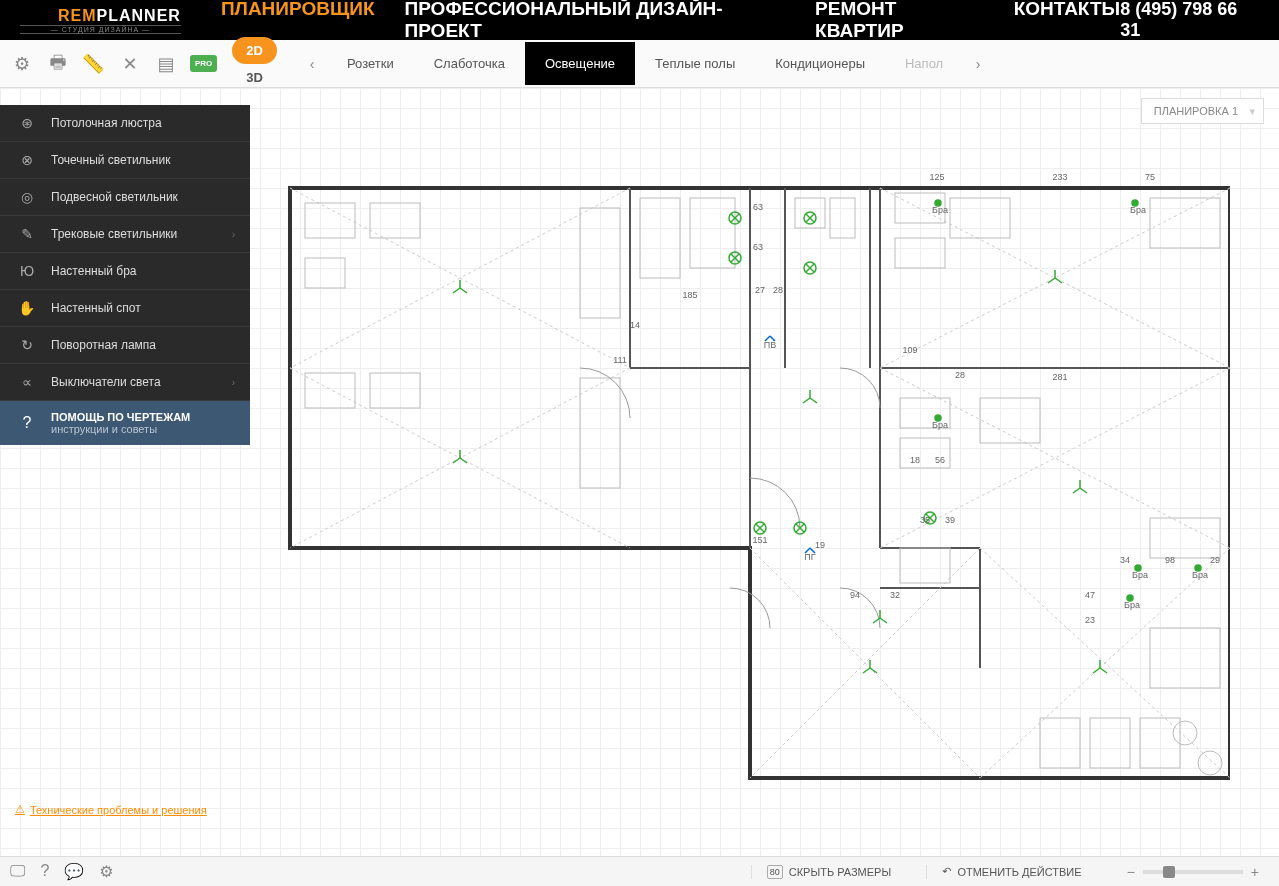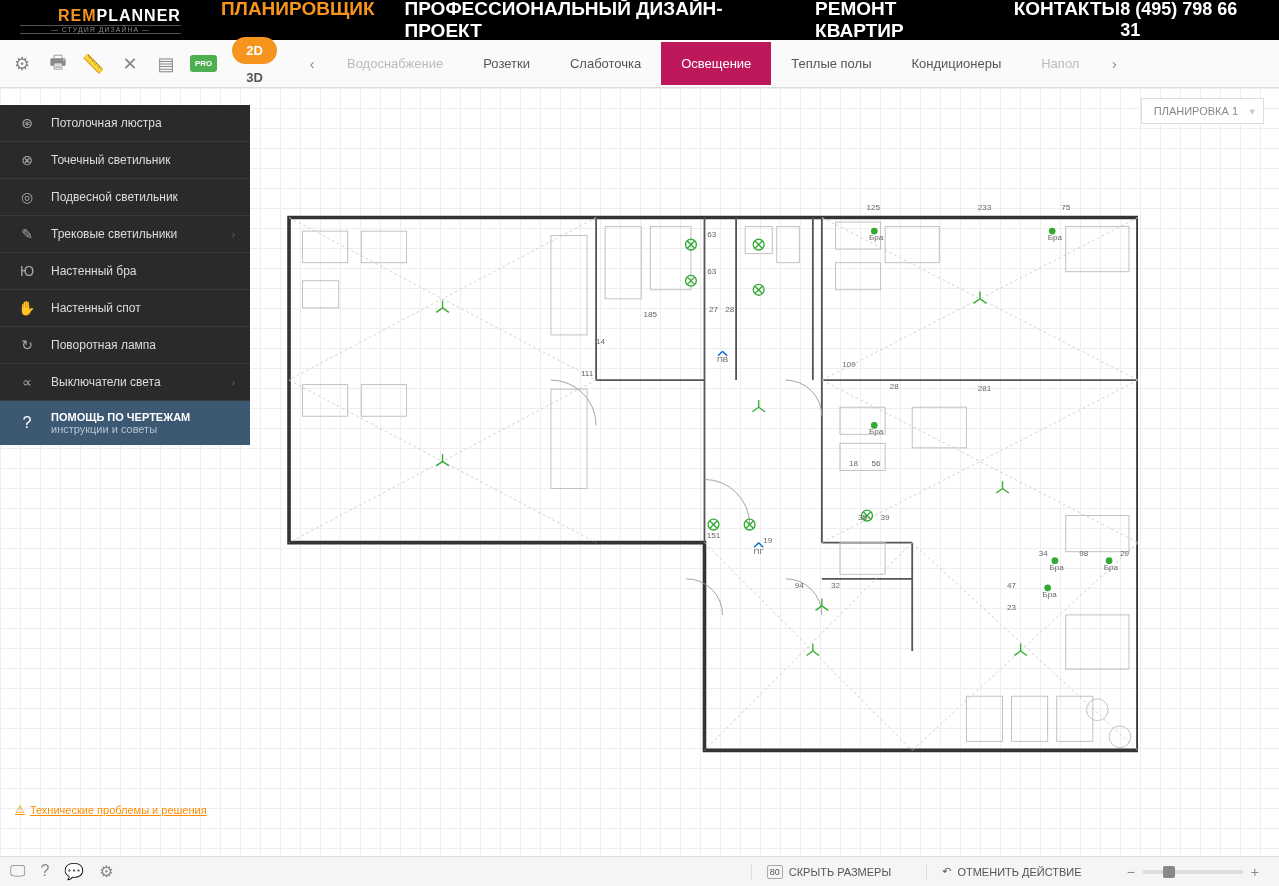--- a/index.html
+++ b/index.html
@@ -23,40 +23,40 @@
 .tool-icon { width: 24px; height: 24px; cursor: pointer; display: flex; align-items: center; justify-content: center; color: #888; font-size: 18px; }
 .pro-badge { background: #4caf50; color: #fff; font-size: 8px; font-weight: bold; padding: 4px 5px; border-radius: 3px; }
 .view-toggle { display: flex; margin-left: 15px; flex-direction: column; }
 .view-btn { padding: 6px 14px; font-size: 13px; font-weight: bold; cursor: pointer; border-radius: 15px; }
 .view-btn.active { background: #f7941e; color: #fff; }
 .view-btn:not(.active) { color: #555; }
 .tabs { display: flex; margin-left: 20px; align-items: center; flex: 1; }
 .tab-arrow { width: 30px; text-align: center; cursor: pointer; color: #888; font-size: 14px; }
 .tab { padding: 14px 20px; font-size: 13px; color: #555; cursor: pointer; }
 .tab.faded { color: #bbb; }
-.tab.active { background: #be185d; color: #fff; }
+.tab.active { background: #000000; color: #fff; }
 
 
 .sidebar { position: absolute; top: 105px; left: 0; width: 250px; background: #2a2a2a; z-index: 10; }
 .sidebar-item { display: flex; align-items: center; padding: 10px 15px; border-bottom: 1px solid #3a3a3a; cursor: pointer; color: #ddd; font-size: 12px; }
 .sidebar-icon { width: 24px; margin-right: 12px; text-align: center; font-size: 14px; color: #aaa; }
 .sidebar-arrow { margin-left: auto; color: #666; font-size: 10px; }
 .sidebar-help { background: #3d5873; padding: 10px 15px; display: flex; align-items: center; }
 .sidebar-help-icon { width: 24px; margin-right: 12px; text-align: center; color: #fff; font-size: 16px; }
 .sidebar-help-text { display: flex; flex-direction: column; }
 .sidebar-help-title { color: #fff; font-size: 11px; font-weight: bold; }
 .sidebar-help-sub { color: #b8c5d3; font-size: 11px; }
 
 
 .canvas { position: absolute; top: 88px; left: 0; right: 0; bottom: 30px; background-image: linear-gradient(#eee 1px, transparent 1px), linear-gradient(90deg, #eee 1px, transparent 1px); background-size: 20px 20px; }
 .layout-dropdown { position: absolute; top: 10px; right: 15px; background: #fff; border: 1px solid #ddd; padding: 6px 25px 6px 12px; font-size: 11px; color: #888; cursor: pointer; margin-left: 32px; }
 .layout-dropdown::after { content: "▾"; position: absolute; right: 8px; color: #ccc; }
 
 
-.floorplan { position: absolute; top: 80px; left: 280px; width: 858px; height: 650px; }
+.floorplan { position: absolute; top: 80px; left: 280px; width: 950px; height: 650px; }
 .floorplan svg { width: 100%; height: 100%; }
 
 
 .footer { position: absolute; bottom: 0; left: 0; right: 0; height: 30px; background: #f5f5f5; border-top: 1px solid #ddd; display: flex; align-items: center; padding: 0 10px; }
 .footer-icons { display: flex; gap: 15px; }
 .footer-icon { color: #888; cursor: pointer; font-size: 16px; }
 .footer-right { margin-left: auto; display: flex; align-items: center; gap: 20px; }
 .footer-action { display: flex; align-items: center; gap: 6px; color: #555; font-size: 11px; cursor: pointer; padding: 0 15px; border-left: 1px solid #ddd; height: 14px; }
 .zoom { display: flex; align-items: center; gap: 8px; padding: 0 10px; }
 .zoom-btn { color: #888; cursor: pointer; font-size: 14px; }
@@ -93,21 +93,20 @@
     <div class="tool-icon">✕</div>
     <div class="tool-icon">▤</div>
     <div class="pro-badge">PRO</div>
   </div>
   <div class="view-toggle">
     <div class="view-btn active">2D</div>
     <div class="view-btn">3D</div>
   </div>
   <div class="tabs">
     <div class="tab-arrow">‹</div>
-    <div class="tab faded">Водоснабжение</div>
     <div class="tab">Розетки</div>
     <div class="tab">Слаботочка</div>
     <div class="tab active">Освещение</div>
     <div class="tab">Теплые полы</div>
     <div class="tab">Кондиционеры</div>
     <div class="tab faded">Напол</div>
     <div class="tab-arrow">›</div>
   </div>
 </div>
 

